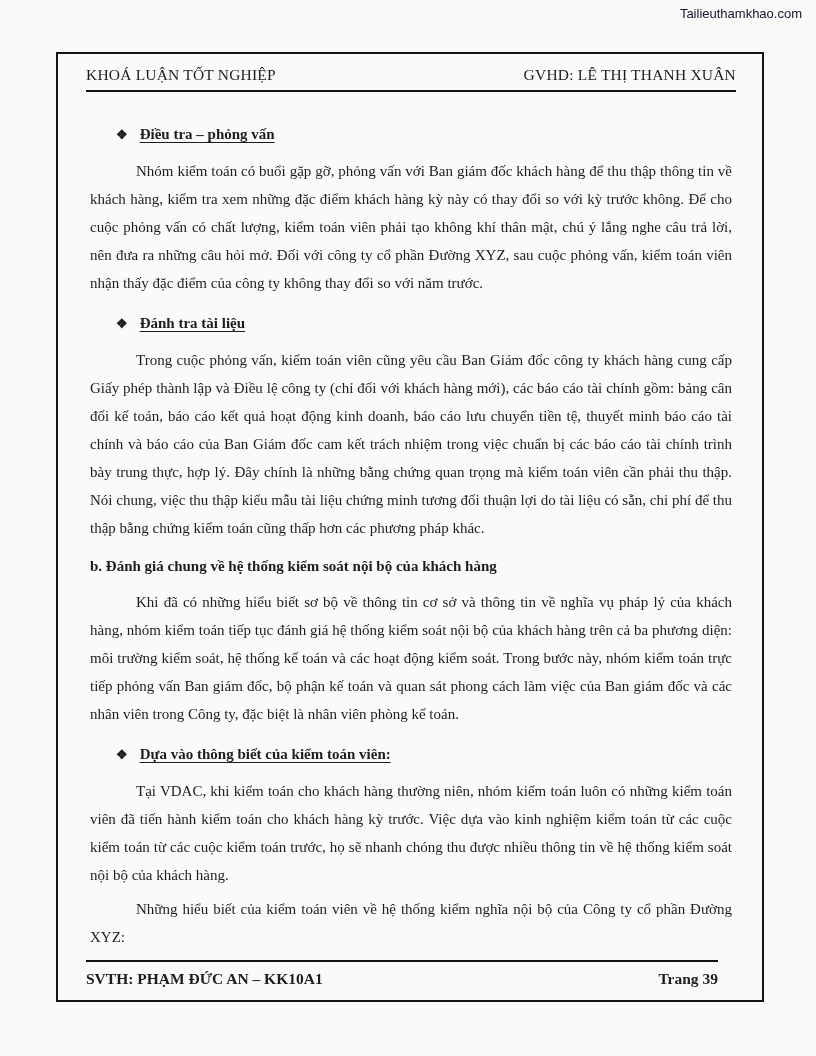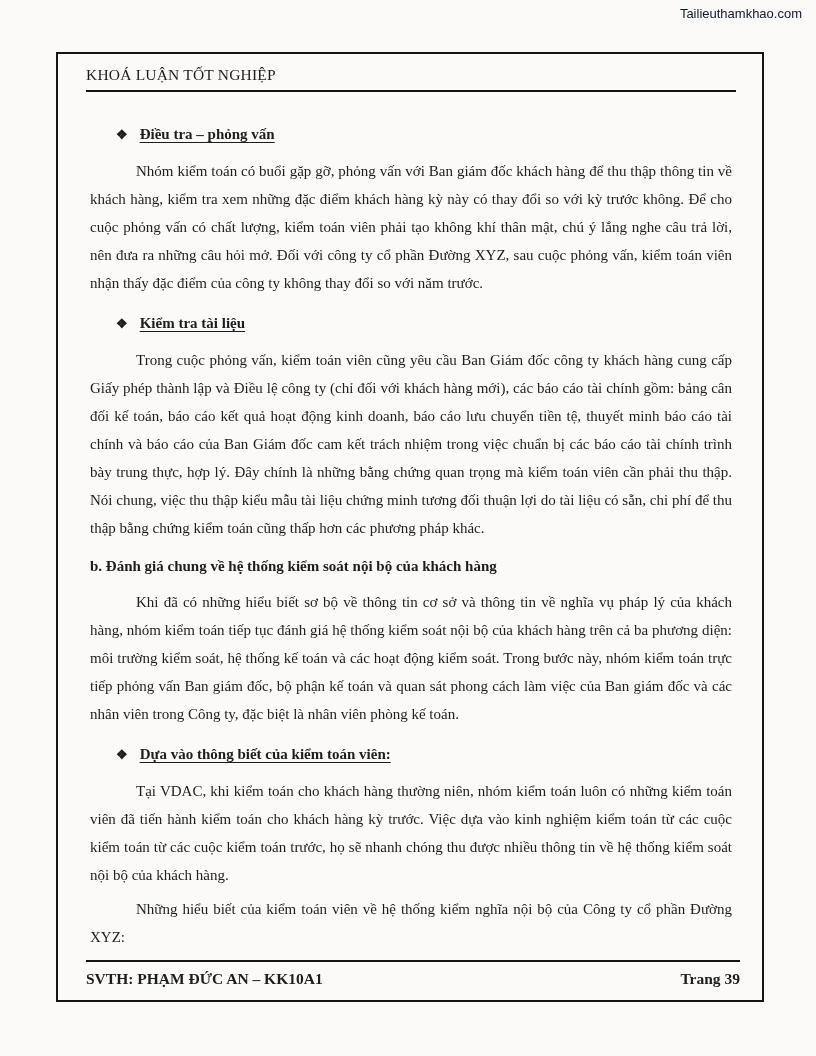--- a/index.html
+++ b/index.html
@@ -68,51 +68,52 @@
   .bullet-heading .bh-text {
     text-decoration: underline;
     text-underline-offset: 3px;
   }
   .sub-heading {
     margin: 10px 0 8px 0;
     font-weight: bold;
     font-size: 15px;
   }
   .page-footer {
-    margin: 0 22px 12px 28px;
+    margin: 0 44px 12px 28px;
     padding-top: 8px;
     border-top: 2px solid #141414;
     display: flex;
     justify-content: space-between;
     font-weight: bold;
     font-size: 15.5px;
     gap: 10px;
   }
 </style>
 </head>
 <body>
 
 <div class="watermark">Tailieuthamkhao.com</div>
 
 <div class="frame">
 
   <div class="page-header">
     <span>KHOÁ LUẬN TỐT NGHIỆP</span>
+    <span>GVHD: LÊ THỊ THANH XUÂN</span>
   </div>
 
   <div class="content">
 
     <div class="bullet-heading">
       <span class="bullet">❖</span><span class="bh-text">Điều tra – phỏng vấn</span>
     </div>
 
     <p class="para">Nhóm kiểm toán có buổi gặp gỡ, phỏng vấn với Ban giám đốc khách hàng để thu thập thông tin về khách hàng, kiểm tra xem những đặc điểm khách hàng kỳ này có thay đổi so với kỳ trước không. Để cho cuộc phỏng vấn có chất lượng, kiểm toán viên phải tạo không khí thân mật, chú ý lắng nghe câu trả lời, nên đưa ra những câu hỏi mở. Đối với công ty cổ phần Đường XYZ, sau cuộc phỏng vấn, kiểm toán viên nhận thấy đặc điểm của công ty không thay đổi so với năm trước.</p>
 
     <div class="bullet-heading">
-      <span class="bullet">❖</span><span class="bh-text">Kiểm tra tài liệu</span>
+      <span class="bullet">❖</span><span class="bh-text">Đánh tra tài liệu</span>
     </div>
 
     <p class="para">Trong cuộc phỏng vấn, kiểm toán viên cũng yêu cầu Ban Giám đốc công ty khách hàng cung cấp Giấy phép thành lập và Điều lệ công ty (chỉ đối với khách hàng mới), các báo cáo tài chính gồm: bảng cân đối kế toán, báo cáo kết quả hoạt động kinh doanh, báo cáo lưu chuyển tiền tệ, thuyết minh báo cáo tài chính và báo cáo của Ban Giám đốc cam kết trách nhiệm trong việc chuẩn bị các báo cáo tài chính trình bày trung thực, hợp lý. Đây chính là những bằng chứng quan trọng mà kiểm toán viên cần phải thu thập. Nói chung, việc thu thập kiểu mẫu tài liệu chứng minh tương đối thuận lợi do tài liệu có sẵn, chi phí để thu thập bằng chứng kiểm toán cũng thấp hơn các phương pháp khác.</p>
 
     <div class="sub-heading">b. Đánh giá chung về hệ thống kiểm soát nội bộ của khách hàng</div>
 
     <p class="para">Khi đã có những hiểu biết sơ bộ về thông tin cơ sở và thông tin về nghĩa vụ pháp lý của khách hàng, nhóm kiểm toán tiếp tục đánh giá hệ thống kiểm soát nội bộ của khách hàng trên cả ba phương diện: môi trường kiểm soát, hệ thống kế toán và các hoạt động kiểm soát. Trong bước này, nhóm kiểm toán trực tiếp phỏng vấn Ban giám đốc, bộ phận kế toán và quan sát phong cách làm việc của Ban giám đốc và các nhân viên trong Công ty, đặc biệt là nhân viên phòng kế toán.</p>
 
     <div class="bullet-heading">
       <span class="bullet">❖</span><span class="bh-text">Dựa vào thông biết của kiểm toán viên:</span>

